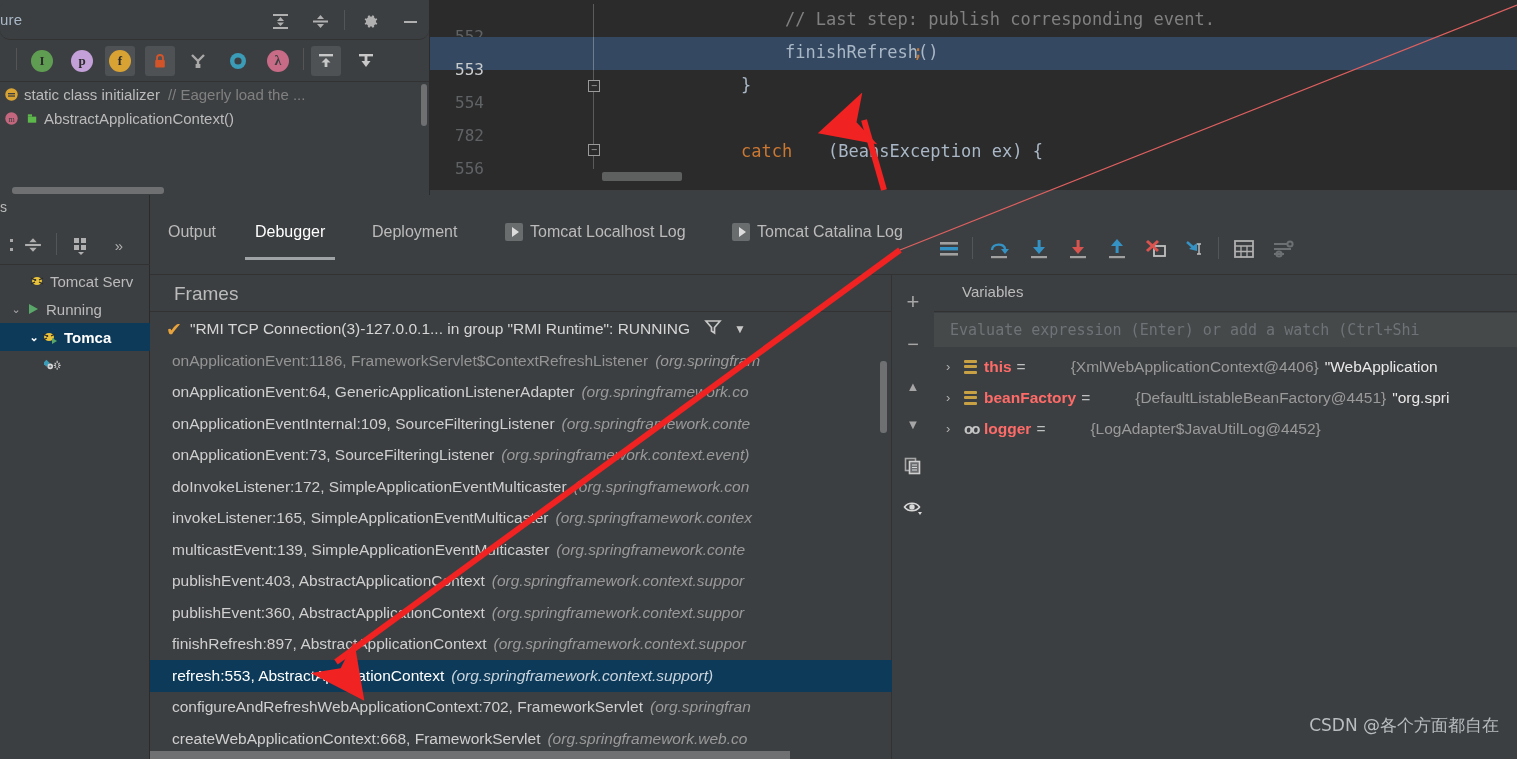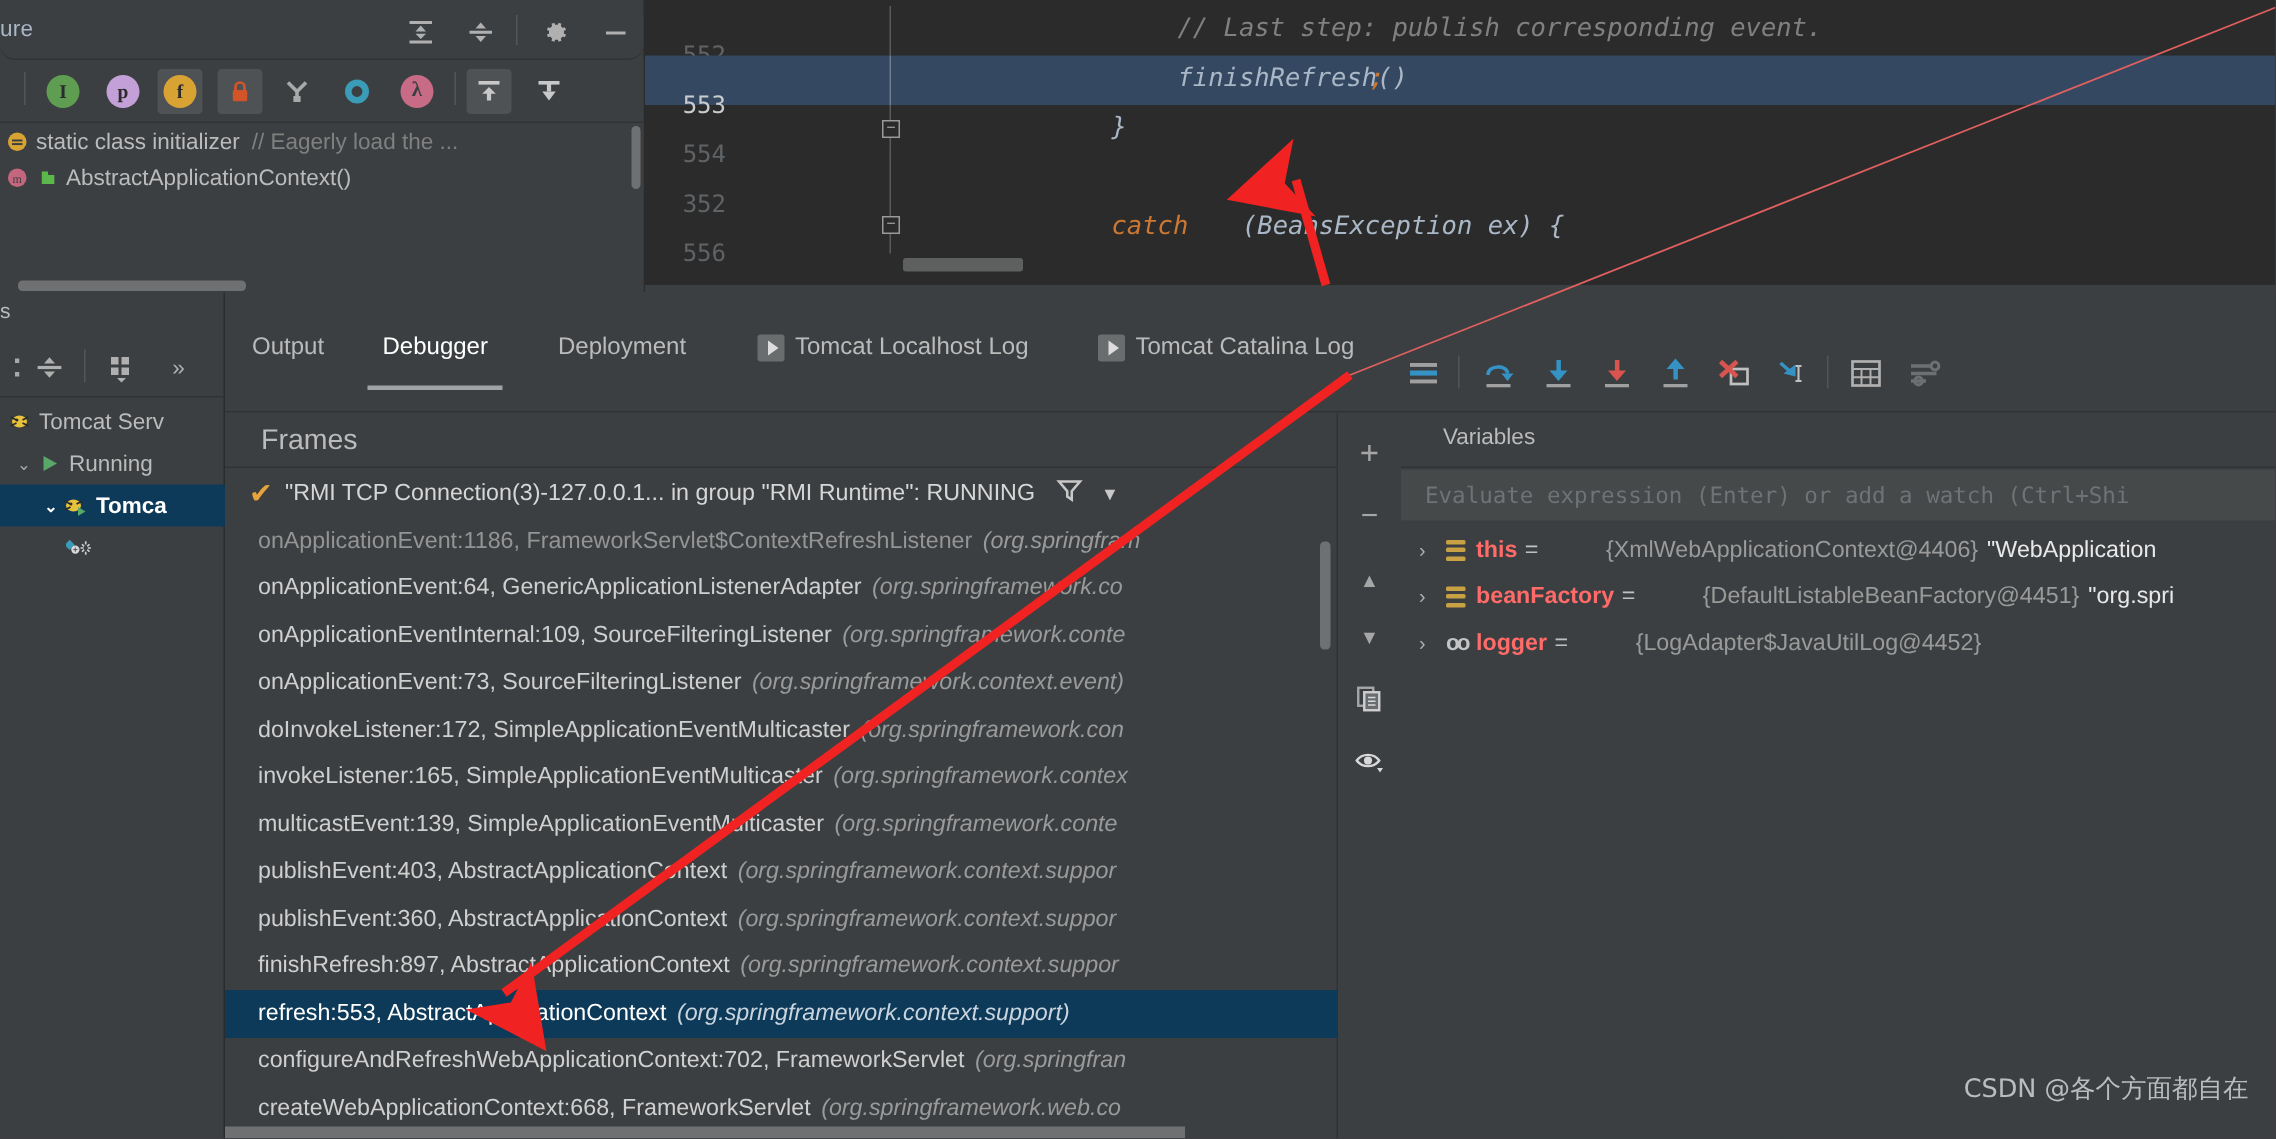--- a/index.html
+++ b/index.html
@@ -63,21 +63,21 @@
     font-family: "DejaVu Sans Mono", monospace;
   }
   .eline { position: relative; height: 33px; }
   .eline.hl { background: #344961; }
   .eline.hl .gnum { color: #c9ccce; }
   .gnum {
     position: absolute; left: 10px; top: 23px; width: 44px; text-align: right;
     font-size: 16px; color: #606366;
   }
   .fold-line { position: absolute; left: 163px; top: 0; width: 1px; height: 33px; background: #5b5b5b; }
-  .etext { position: absolute; left: 300px; top: 5px; font-size: 17px; white-space: pre; font-style: italic; }
+  .etext { position: absolute; left: 300px; top: 5px; font-size: 17px; white-space: pre; }
   .c-comment { color: #808080; }
   .c-kw { color: #cc7832; }
   .c-plain { color: #a9b7c6; }
   .c-semi { color: #cc7832; }
   #ed-hscroll { position: absolute; left: 172px; top: 172px; width: 80px; height: 9px;
                 background: #5e6060; border-radius: 2px; }
   #ed-topline { position: absolute; left:0; top: 0; width: 100%; height: 4px; background:#2b2b2b;}
   .fold-marker { position: absolute; left: 158px; width: 12px; height: 12px;
                  border: 1px solid #9a9a9a; color: #9a9a9a; font-size: 10px; line-height: 10px;
                  text-align: center; background: #2b2b2b; }
@@ -329,21 +329,21 @@
       </div>
 
       <div class="eline">
         <span class="gnum">554</span>
         <span class="fold-line"></span>
         <span class="fold-marker" style="top:10px">−</span>
         <span class="etext c-plain" style="left:311px">}</span>
       </div>
 
       <div class="eline">
-        <span class="gnum">352</span>
+        <span class="gnum">782</span>
         <span class="fold-line"></span>
       </div>
 
       <div class="eline">
         <span class="gnum">556</span>
         <span class="fold-line"></span>
         <span class="fold-marker" style="top:8px">−</span>
         <span class="etext c-kw" style="left:311px">catch </span>
         <span class="etext c-plain" style="left:398px">(BeansException ex) {</span>
       </div>
@@ -376,21 +376,21 @@
             <rect x="11" y="4" width="5" height="5" fill="#b0b0b0"></rect>
           <rect x="4" y="11" width="5" height="5" fill="#b0b0b0"></rect>
             <rect x="11" y="11" width="5" height="5" fill="#b0b0b0"></rect>
           <path d="M8 18 L14 18 L11 21 Z" fill="#b0b0b0"></path>
         </svg>
       </span>
       <span class="svc-ti" style="left:106px;color:#b0b0b0;font-size:15px">»</span>
     </div>
 
     <div id="services-tree">
-      <div class="sv-row" style="padding-left:4px">
+      <div class="sv-row" style="padding-left:28px">
         <span class="st-ico">
           <svg width="16" height="14" viewBox="0 0 16 14">
             <ellipse cx="8" cy="7" rx="5" ry="4" fill="#e8c23a"></ellipse>
             <path d="M2 4 L6 6 M2 10 L6 8 M14 4 L10 6 M14 10 L10 8" stroke="#2b2b2b" stroke-width="1.3"></path>
             <circle cx="6.3" cy="6" r="1" fill="#2b2b2b"></circle>
           </svg>
         </span>
         <span>Tomcat Serv</span>
       </div>
 

